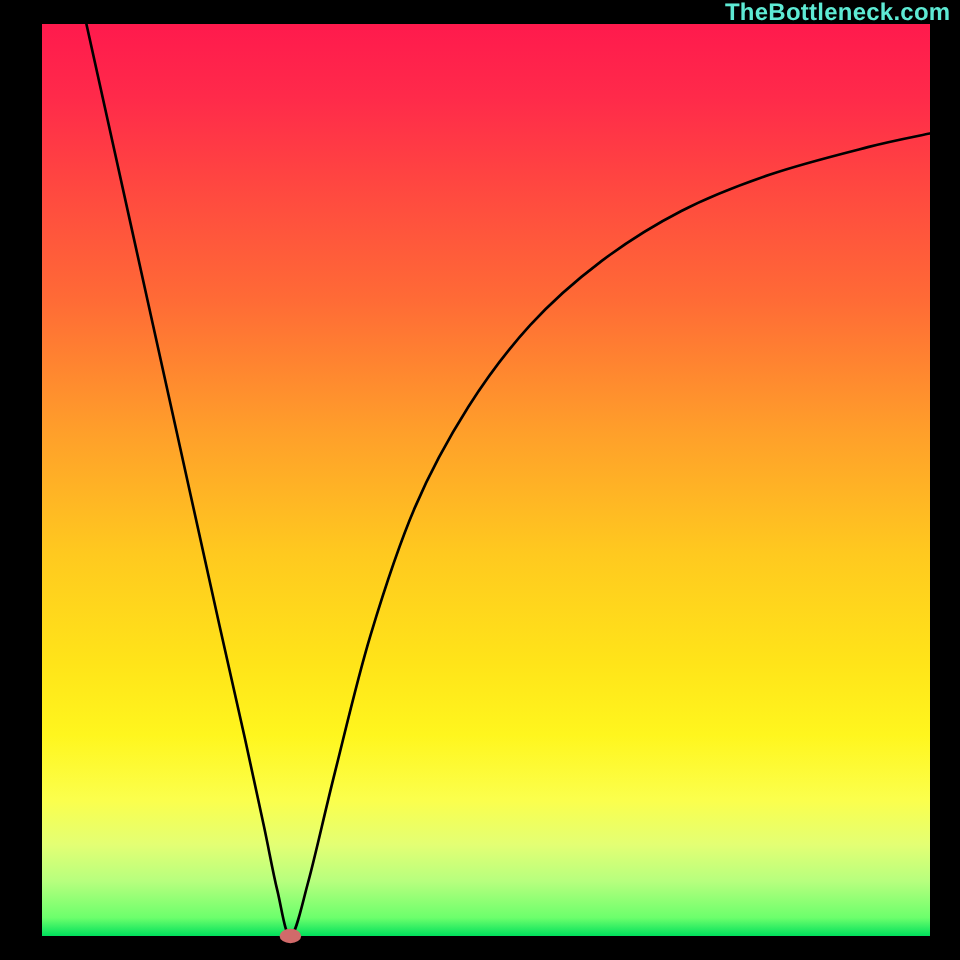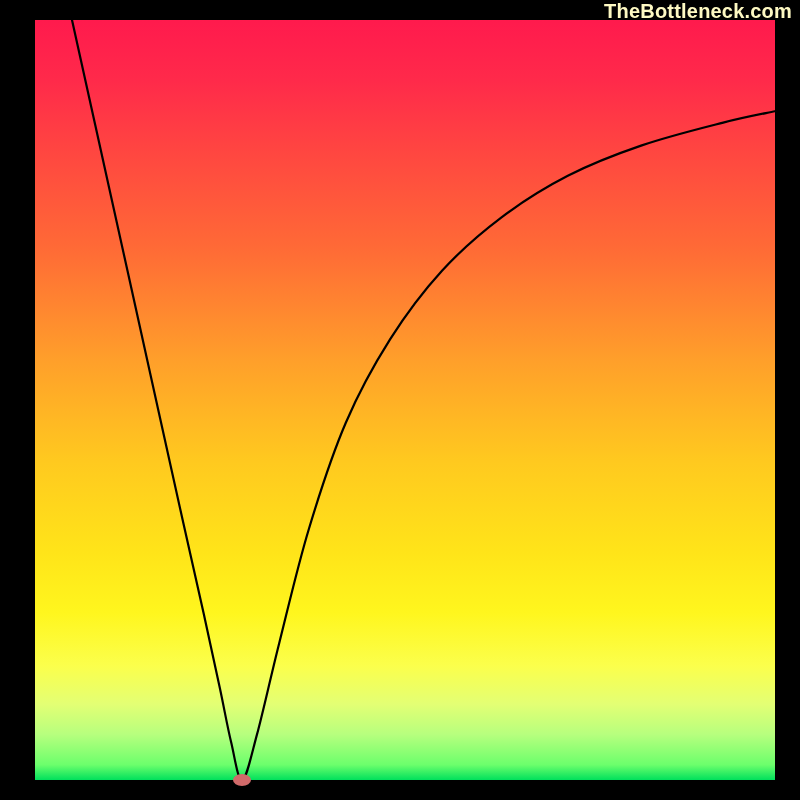--- a/index.html
+++ b/index.html
@@ -41,21 +41,21 @@
       #00e05c 100%
     );
   }
   .watermark {
     position: absolute;
     top: 0px;
     right: 8px;
     font-family: Arial, Helvetica, sans-serif;
     font-size: 20px;
     font-weight: 600;
-    color: #fef9c3;
+    color: #5eead4;
     letter-spacing: 0.2px;
   }
   svg.curve {
     position: absolute;
     left: 0;
     top: 0;
     width: 740px;
     height: 760px;
   }
   .marker {

